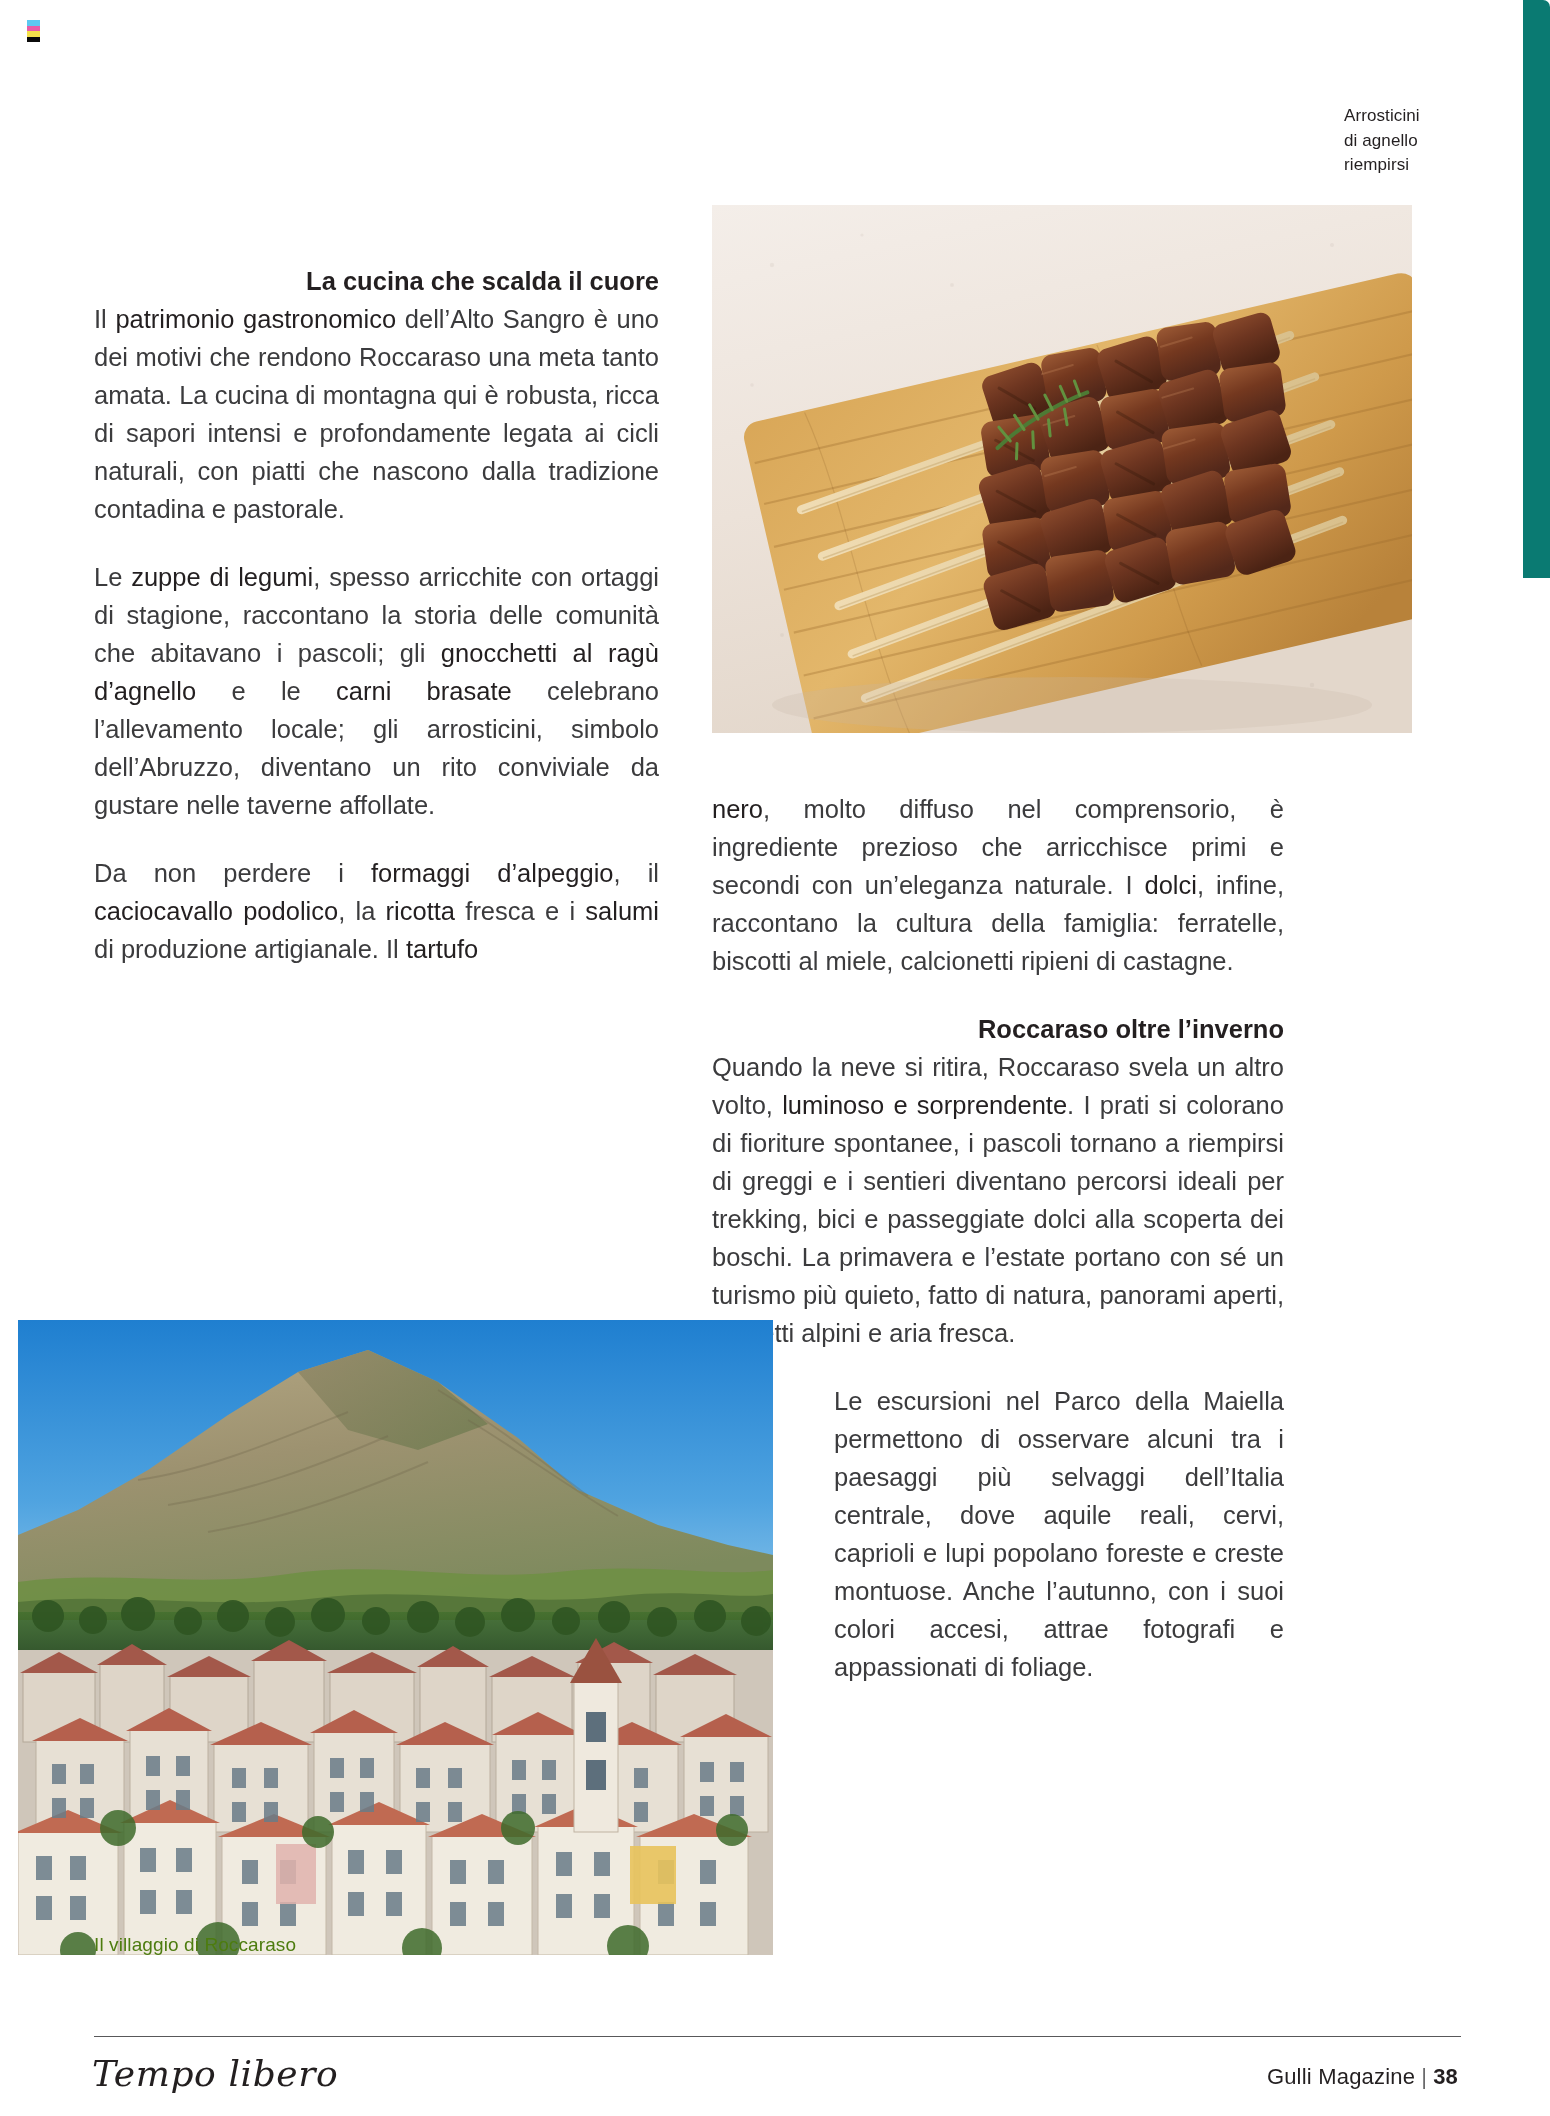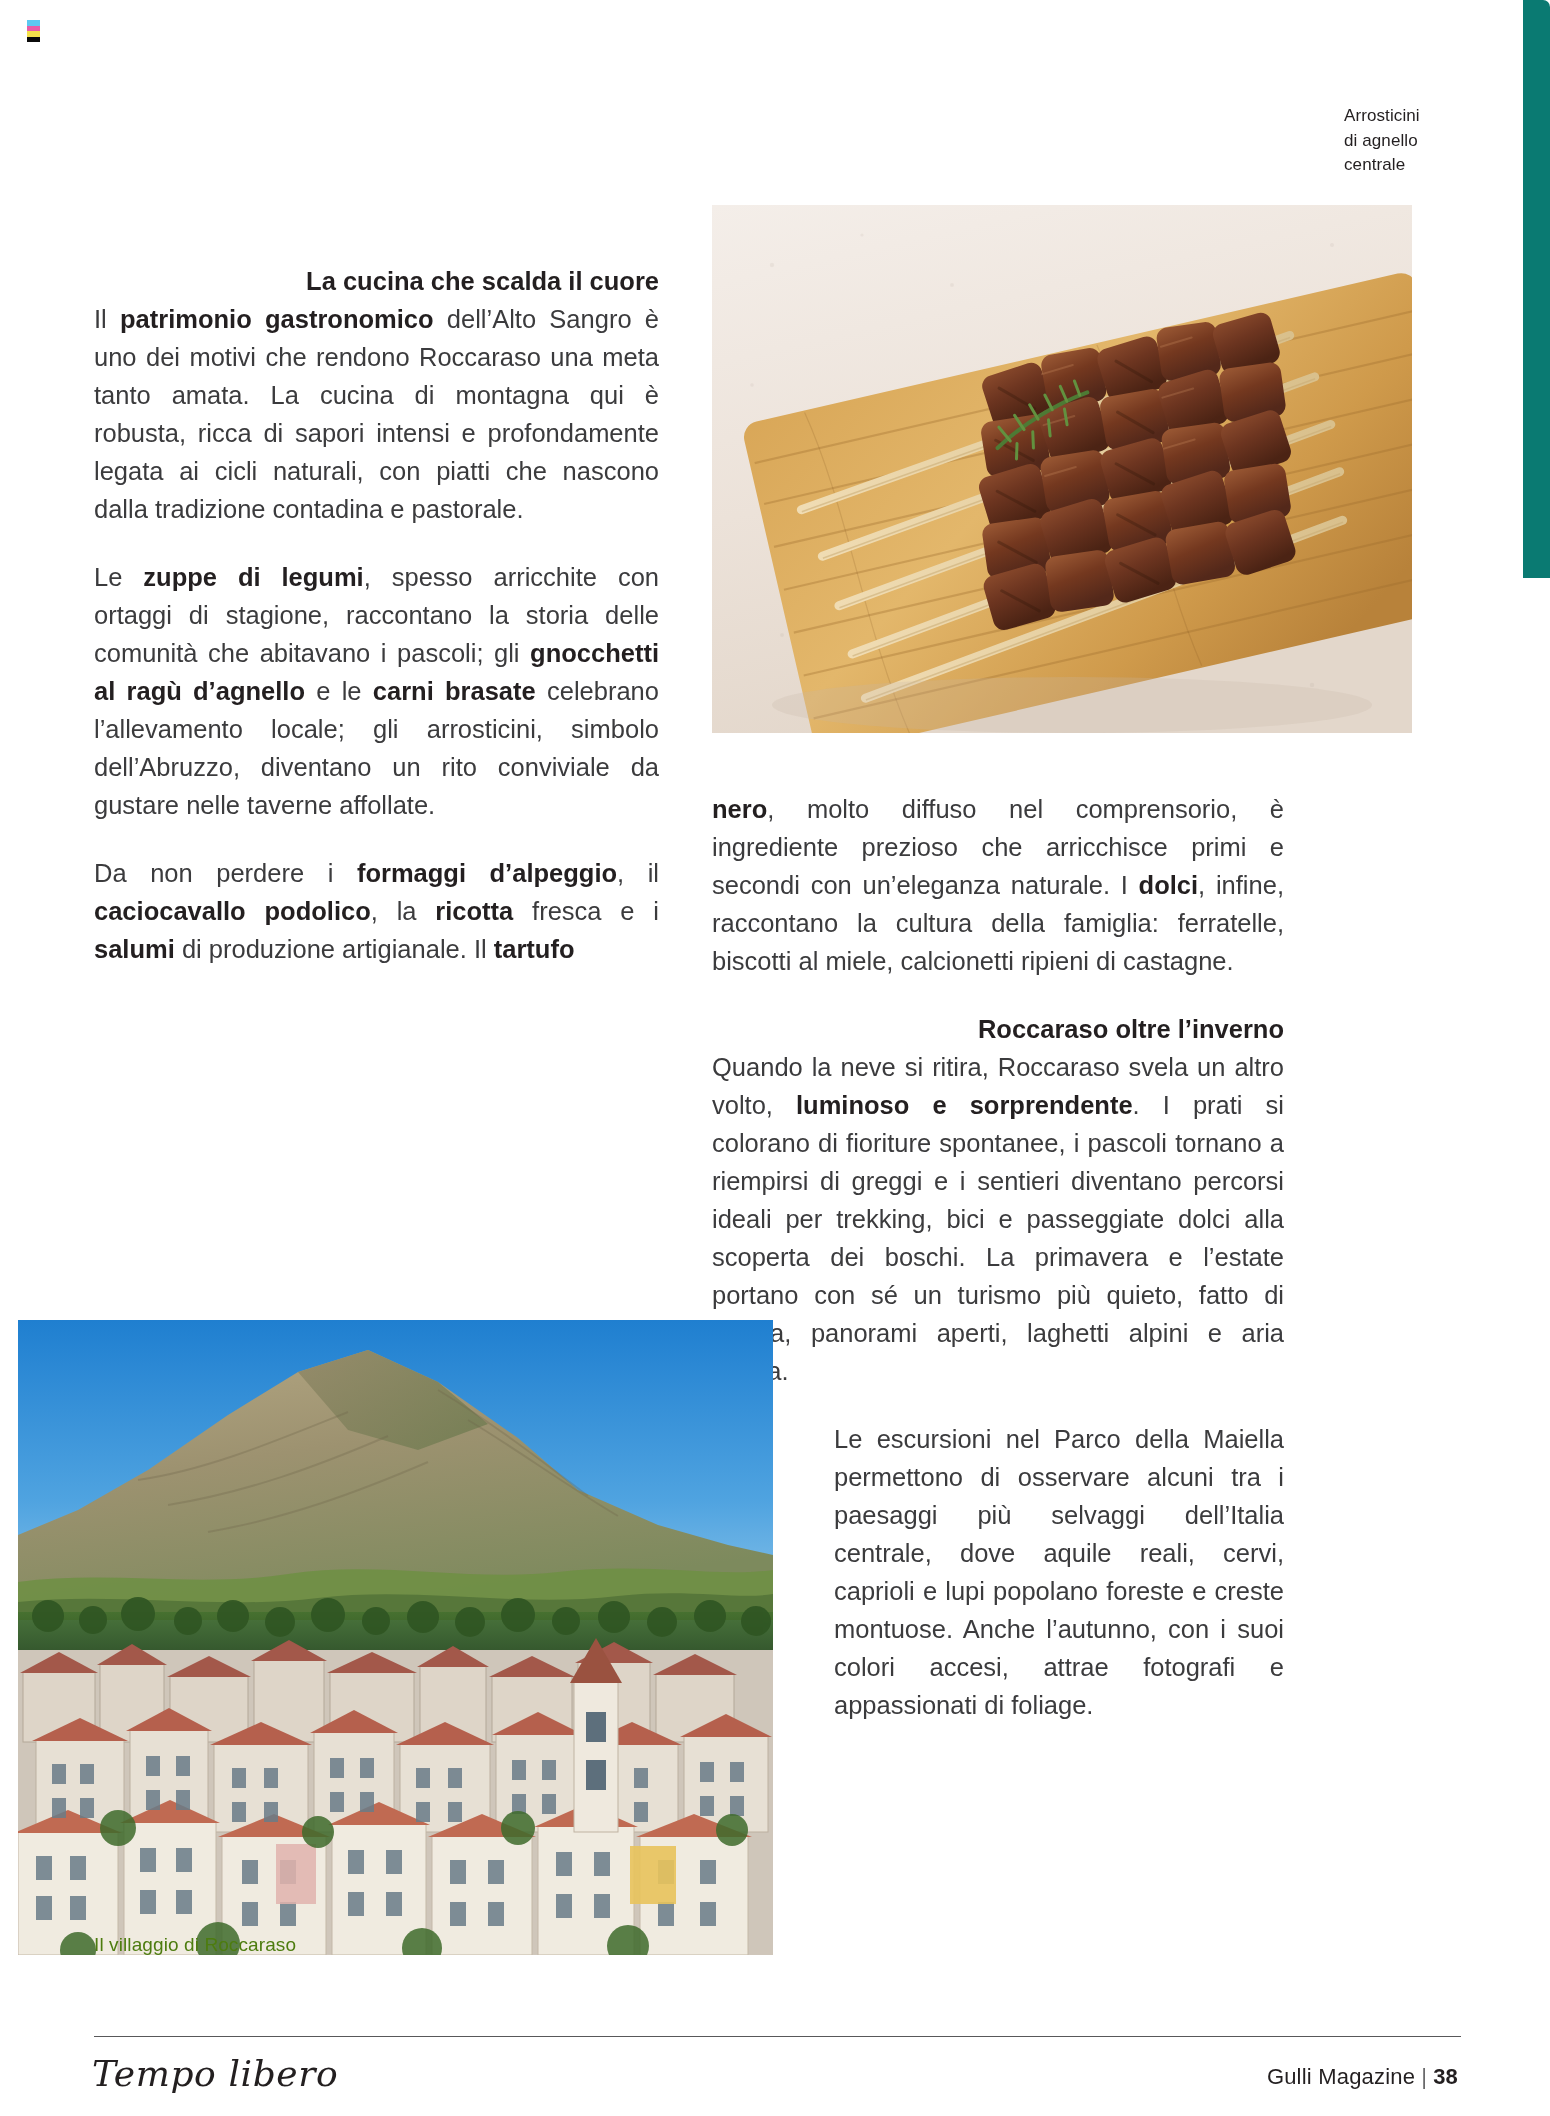--- a/index.html
+++ b/index.html
@@ -93,21 +93,21 @@
     width: 565px;
   }
   .col-right {
     left: 712px;
     top: 790px;
     width: 572px;
   }
 
   .col p { margin: 0 0 30px 0; }
   .col p:last-child { margin-bottom: 0; }
-  .col b, .col strong { font-weight: 700; color: #231f20; }
+  .col b, .col strong { font-weight: 400; color: #231f20; }
 
   h3.sub {
     margin: 0;
     font-size: 25.5px;
     line-height: 38px;
     font-weight: 700;
     color: #231f20;
     text-align: right;
   }
 
@@ -167,21 +167,21 @@
     <i style="background:#e85ca8"></i>
     <i style="background:#f5e14b"></i>
     <i style="background:#0b0b0b"></i>
   </div>
 
   <div class="edge-band" style="background:#0a7a72"></div>
 
   <div class="photo-caption-top">
     <div>Arrosticini</div>
     <div>di agnello</div>
-    <div>centrale</div>
+    <div>riempirsi</div>
   </div>
 
   <div class="hero-photo">
     <svg viewBox="0 0 700 528" preserveAspectRatio="none">
       <defs>
         <linearGradient id="bgG" x1="0" y1="0" x2="0.3" y2="1">
           <stop offset="0%" stop-color="#f4eee9"></stop>
           <stop offset="55%" stop-color="#ece2d9"></stop>
           <stop offset="100%" stop-color="#e3d7cb"></stop>
         </linearGradient>

